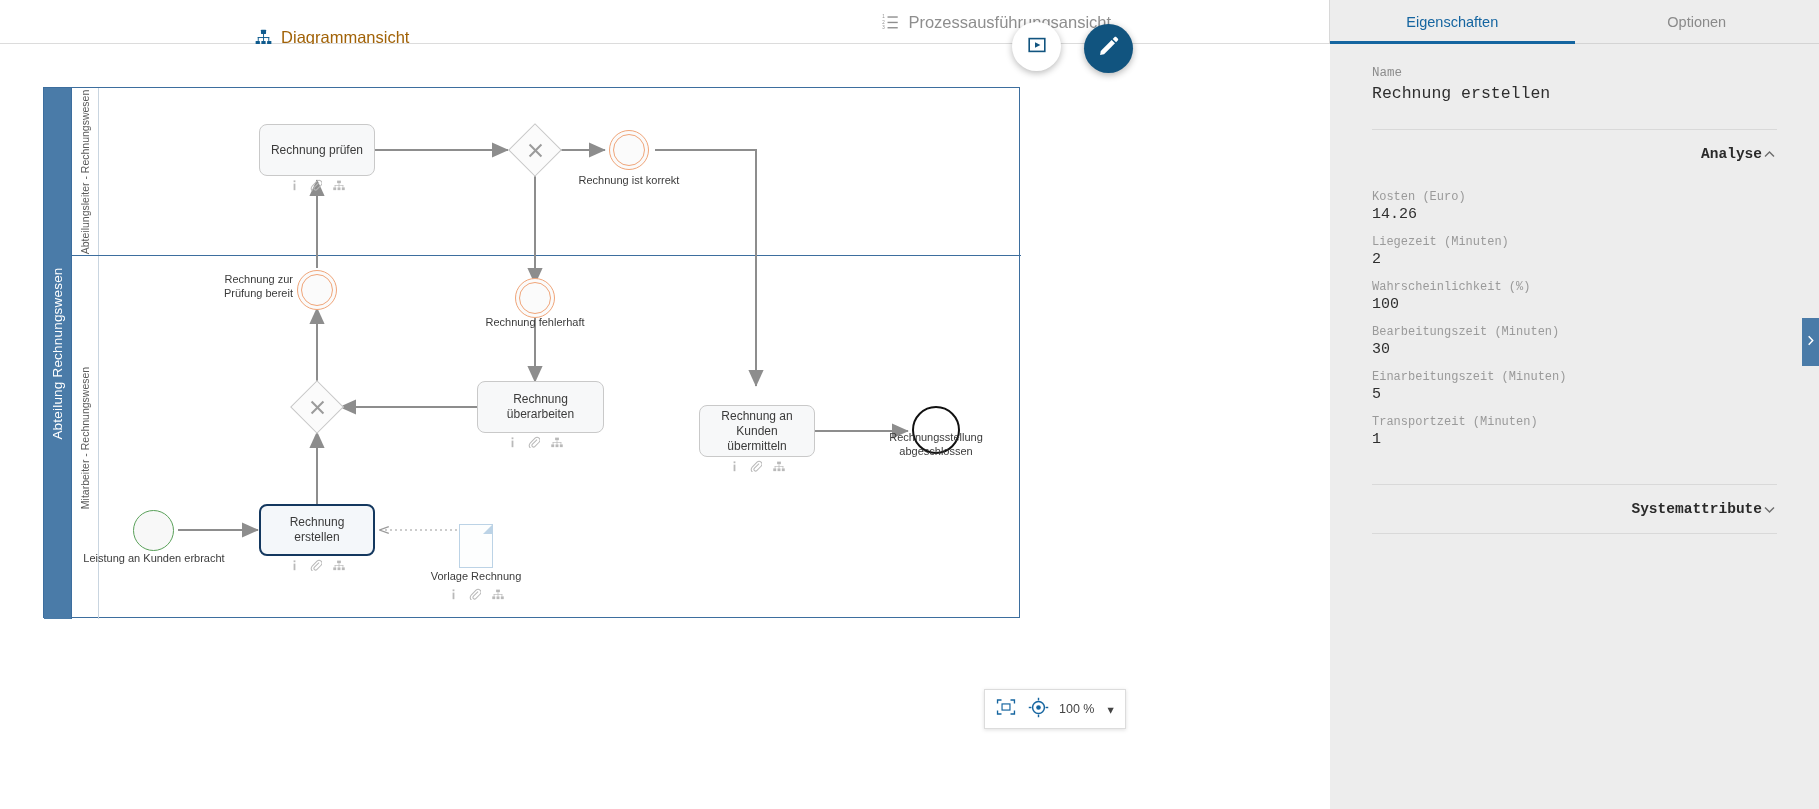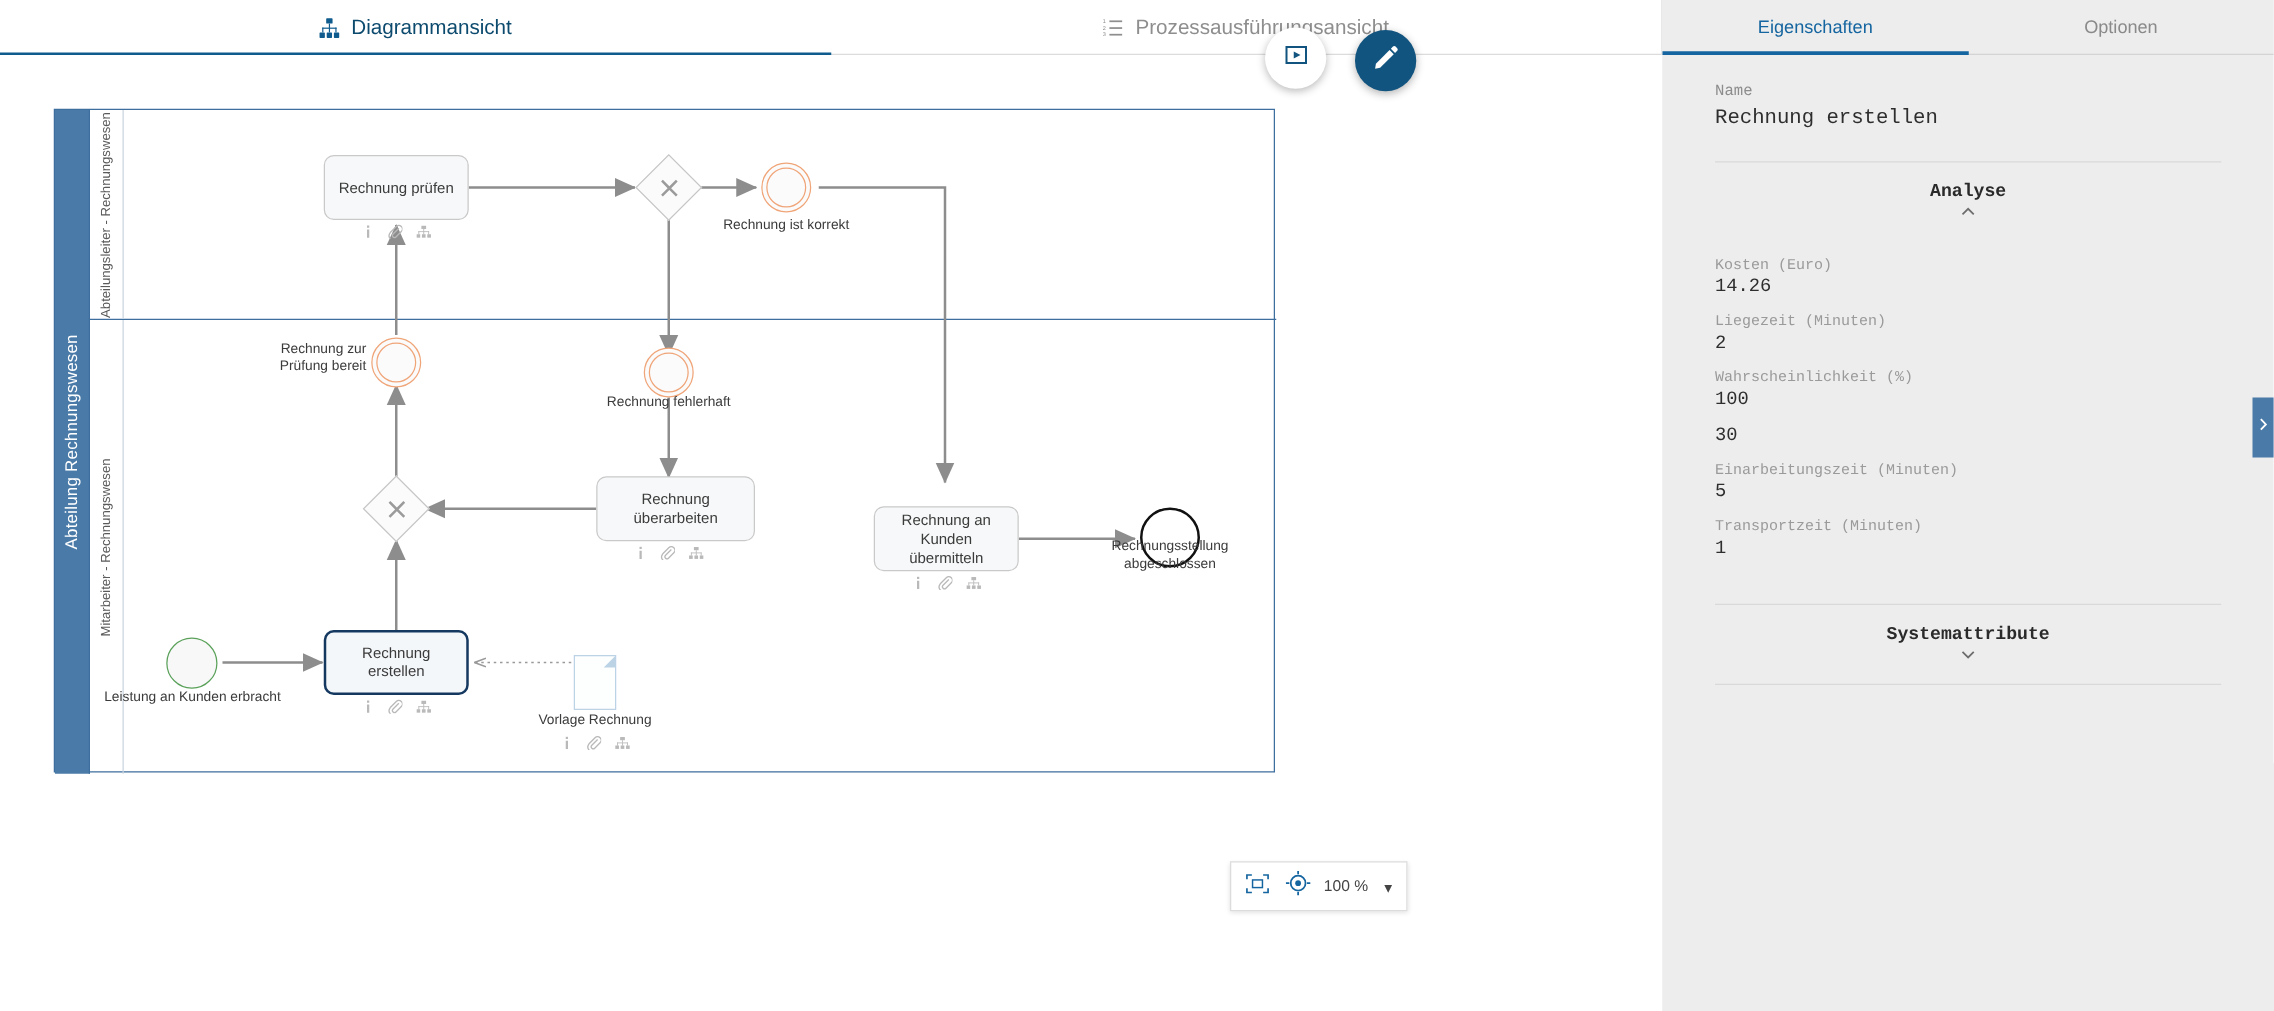--- a/index.html
+++ b/index.html
@@ -30,21 +30,21 @@
   .tab {
     flex: 1 1 0;
     display: flex; align-items: center; justify-content: center;
     gap: 9px;
     font-size: 16.5px;
     color: #8e8e8e;
     cursor: pointer;
     height: 44px;
     position: relative;
   }
-  .tab.active { color: #0c4a6e; }
+  .tab.active { color: #a16207; margin-top: 15px; }
   .tab.active::after {
     content: "";
     position: absolute; left: 0; right: 0; bottom: -1px;
     height: 3px; background: #0f5b8e;
   }
   .tab .ticon { display: flex; align-items: center; }
 
   
   .fab-play {
     position: absolute; top: 22px; left: 1012px;
@@ -250,21 +250,20 @@
   }
   .rp-body { padding: 0 42px; font-family: Liberation Mono, monospace; }
   .rp-field { padding: 22px 0 0 0; }
   .rp-label { font-size: 12.5px; color: #8d8d8d; margin-bottom: 4px; }
   .rp-value { font-size: 16.5px; color: #2e2e2e; }
   .rp-divider { height: 1px; background: #d9d9d9; margin-top: 26px; }
   .rp-section {
     display: flex; align-items: center; justify-content: flex-end;
     padding: 16px 0;
     cursor: pointer;
-    flex-direction: column;
   }
   .rp-section-title { font-size: 14.5px; color: #2a2a2a; font-weight: bold; }
   .rp-chev { color: #6d6d6d; display: flex; }
   .rp-list { padding-bottom: 6px; }
   .rp-item { padding: 12px 0 0 0; }
   .rp-item-label { font-size: 12px; color: #9a9a9a; margin-bottom: 2px; }
   .rp-item-value { font-size: 15px; color: #2e2e2e; }
 
   
   .edge-handle {
@@ -653,20 +652,21 @@
         </div>
         <div class="rp-item">
           <div class="rp-item-label">Liegezeit (Minuten)</div>
           <div class="rp-item-value">2</div>
         </div>
         <div class="rp-item">
           <div class="rp-item-label">Wahrscheinlichkeit (%)</div>
           <div class="rp-item-value">100</div>
         </div>
         <div class="rp-item">
+          <div class="rp-item-label">Bearbeitungszeit (Minuten)</div>
           <div class="rp-item-value">30</div>
         </div>
         <div class="rp-item">
           <div class="rp-item-label">Einarbeitungszeit (Minuten)</div>
           <div class="rp-item-value">5</div>
         </div>
         <div class="rp-item">
           <div class="rp-item-label">Transportzeit (Minuten)</div>
           <div class="rp-item-value">1</div>
         </div>

